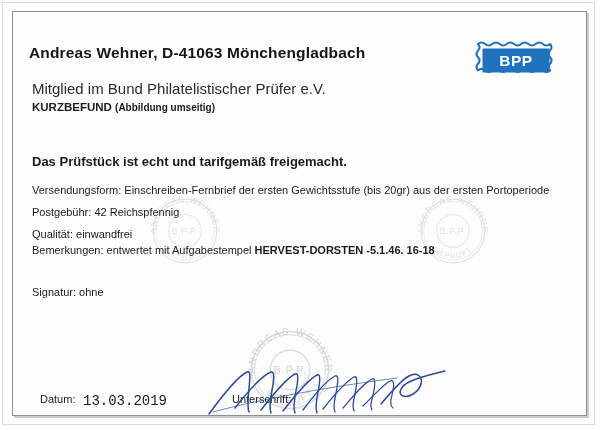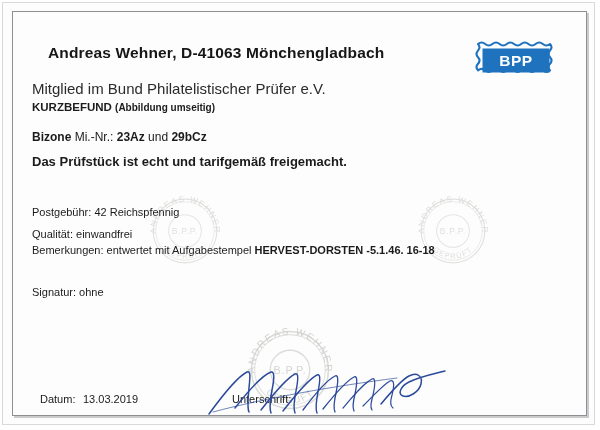--- a/index.html
+++ b/index.html
@@ -53,21 +53,21 @@
 
   .content {
     position: absolute;
     left: 0; top: 0;
     width: 600px; height: 430px;
   }
 
   
   .hdr-name {
     position: absolute;
-    left: 48px; top: 44px;
+    left: 29px; top: 44px;
     font-size: 15.5px;
     font-weight: bold;
     color: #161616;
     letter-spacing: 0.15px;
     white-space: nowrap;
   }
   .hdr-sub {
     position: absolute;
     left: 32px; top: 80px;
     font-size: 15px;
@@ -108,22 +108,23 @@
   .f-datum-label {
     position: absolute;
     left: 32px; top: 393px;
     font-size: 11px;
     color: #1b1b1b;
     padding-left: 8px;
   }
   .f-datum-value {
     position: absolute;
     left: 83px; top: 393px;
-    font-size: 11px;
+    font-size: 14px;
     color: #1b1b1b;
+    font-family: Liberation Mono, monospace;
   }
   .f-unterschrift {
     position: absolute;
     left: 232px; top: 393px;
     font-size: 11px;
     color: #1b1b1b;
   }
 
   
   .seal {
@@ -236,26 +237,27 @@
           <textPath href="#arcBot3" startOffset="50%" text-anchor="middle">GEPRÜFT</textPath>
         </text>
         <text x="50" y="54" text-anchor="middle" font-family="'Liberation Sans', sans-serif" font-size="10.5" fill="#bbbbb7" letter-spacing="0.8">B.P.P.</text>
       </svg>
     </div>
 
     <div class="line l-kurz">
       <span class="b">KURZBEFUND</span><span class="n"> </span><span class="small-b">(Abbildung umseitig)</span>
     </div>
 
-    <div class="line l-bizone">
-      <span class="b">Bizone</span><span class="n"> </span><span class="n">Mi.-Nr.:</span><span class="n"> </span><span class="b">23Az</span><span class="n"> </span><span class="n">und</span><span class="n"> </span><span class="b">29bCz</span>
-    </div>
 
     <div class="line l-pruef">Das Prüfstück ist echt und tarifgemäß freigemacht.</div>
 
+    <div class="line l-vers">
+      <span>Versendungsform:</span>
+      <span>Einschreiben-Fernbrief der ersten Gewichtsstufe (bis 20gr) aus der ersten Portoperiode</span>
+    </div>
 
     <div class="line l-porto">
       <span>Postgebühr:</span>
       <span>42 Reichspfennig</span>
     </div>
 
     <div class="line l-qual">
       <span>Qualität:</span>
       <span>einwandfrei</span>
     </div>

